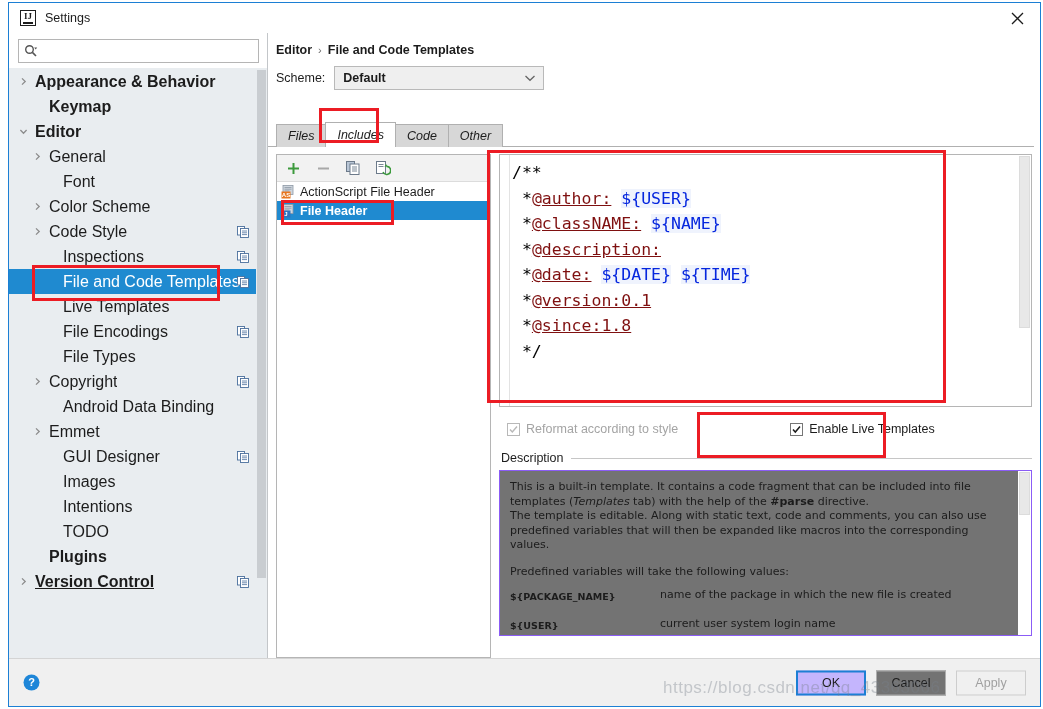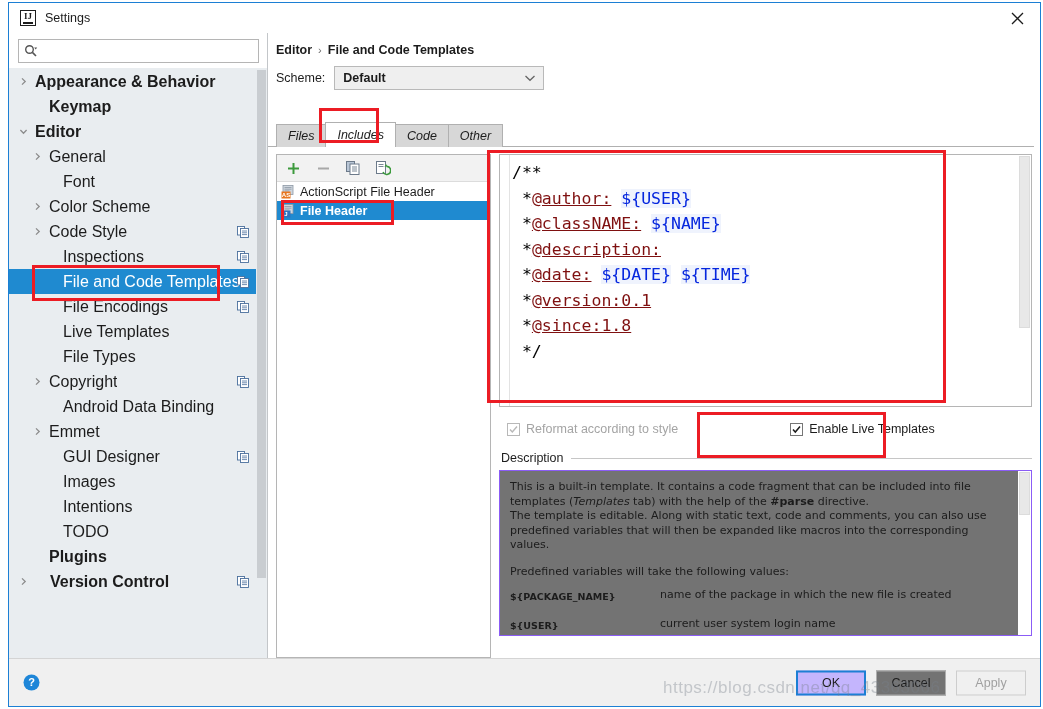--- a/index.html
+++ b/index.html
@@ -571,35 +571,35 @@
               <span class="copy-badge">
                 <svg width="12" height="12" viewBox="0 0 12 12">
                   <rect x="0.5" y="0.5" width="7" height="8.5" fill="#ffffff" stroke="#4a6f9c" stroke-width="0.9"></rect>
                   <rect x="3.5" y="2.5" width="8" height="9" fill="#ffffff" stroke="#4a6f9c" stroke-width="0.9"></rect>
                   <path d="M5 5 H10 M5 6.8 H10 M5 8.6 H10" stroke="#4a6f9c" stroke-width="0.8"></path>
                 </svg>
               </span>
             </div>
             <div class="tree-row">
               <span class="tree-arrow" style="margin-left: 36px;"></span>
+              <span class="tree-label" style="margin-left: 5px;">Live Templates</span>
+            </div>
+            <div class="tree-row">
+              <span class="tree-arrow" style="margin-left: 36px;"></span>
               <span class="tree-label" style="margin-left: 5px;">File Encodings</span>
               <span class="copy-badge">
                 <svg width="12" height="12" viewBox="0 0 12 12">
                   <rect x="0.5" y="0.5" width="7" height="8.5" fill="#ffffff" stroke="#4a6f9c" stroke-width="0.9"></rect>
                   <rect x="3.5" y="2.5" width="8" height="9" fill="#ffffff" stroke="#4a6f9c" stroke-width="0.9"></rect>
                   <path d="M5 5 H10 M5 6.8 H10 M5 8.6 H10" stroke="#4a6f9c" stroke-width="0.8"></path>
                 </svg>
               </span>
             </div>
             <div class="tree-row">
               <span class="tree-arrow" style="margin-left: 36px;"></span>
-              <span class="tree-label" style="margin-left: 5px;">Live Templates</span>
-            </div>
-            <div class="tree-row">
-              <span class="tree-arrow" style="margin-left: 36px;"></span>
               <span class="tree-label" style="margin-left: 5px;">File Types</span>
             </div>
             <div class="tree-row">
               <span class="tree-arrow" style="margin-left: 22px;">
                 <svg width="9" height="9" viewBox="0 0 9 9">
                   <path d="M3 1.4 L6.2 4.5 L3 7.6" stroke="#8c8c8c" stroke-width="1.3" fill="none"></path>
                 </svg>
               </span>
               <span class="tree-label" style="margin-left: 5px;">Copyright</span>
               <span class="copy-badge">
@@ -648,21 +648,21 @@
             <div class="tree-row bold">
               <span class="tree-arrow" style="margin-left: 22px;"></span>
               <span class="tree-label" style="margin-left: 5px;">Plugins</span>
             </div>
             <div class="tree-row bold">
               <span class="tree-arrow" style="margin-left: 8px;">
                 <svg width="9" height="9" viewBox="0 0 9 9">
                   <path d="M3 1.4 L6.2 4.5 L3 7.6" stroke="#8c8c8c" stroke-width="1.3" fill="none"></path>
                 </svg>
               </span>
-              <span class="tree-label" style="margin-left: 20px;">Version Control</span>
+              <span class="tree-label" style="margin-left: 5px; text-decoration: underline;">Version Control</span>
               <span class="copy-badge">
                 <svg width="12" height="12" viewBox="0 0 12 12">
                   <rect x="0.5" y="0.5" width="7" height="8.5" fill="#ffffff" stroke="#4a6f9c" stroke-width="0.9"></rect>
                   <rect x="3.5" y="2.5" width="8" height="9" fill="#ffffff" stroke="#4a6f9c" stroke-width="0.9"></rect>
                   <path d="M5 5 H10 M5 6.8 H10 M5 8.6 H10" stroke="#4a6f9c" stroke-width="0.8"></path>
                 </svg>
               </span>
             </div>
           </div>
         <div id="tree-scroll-track">

